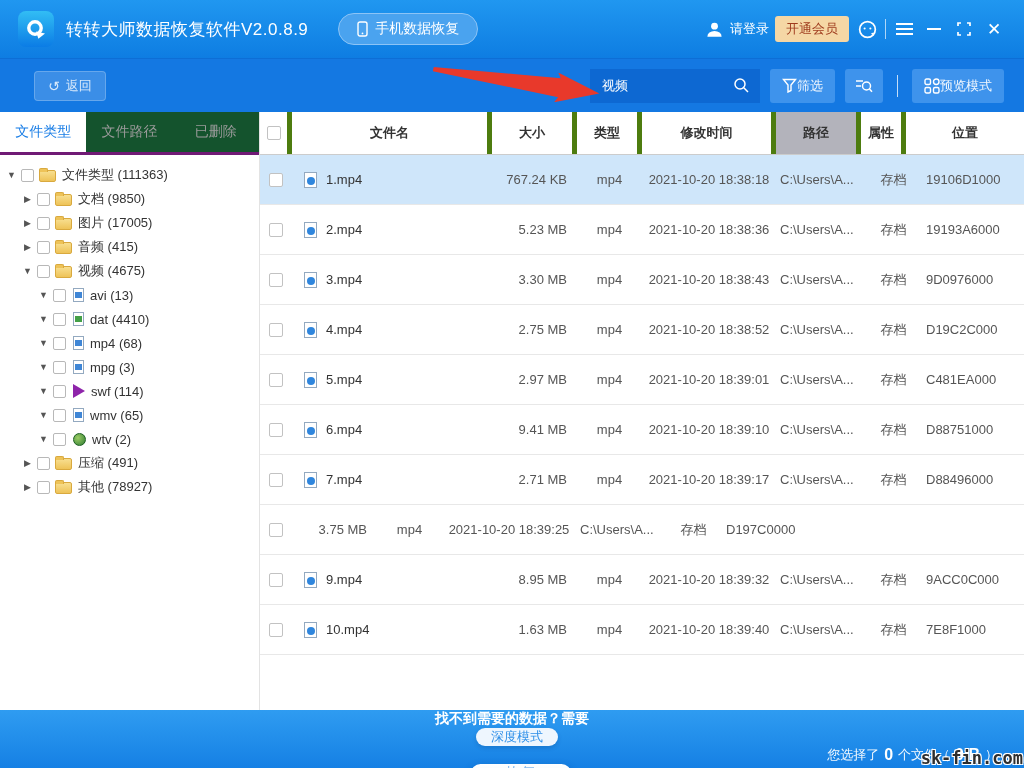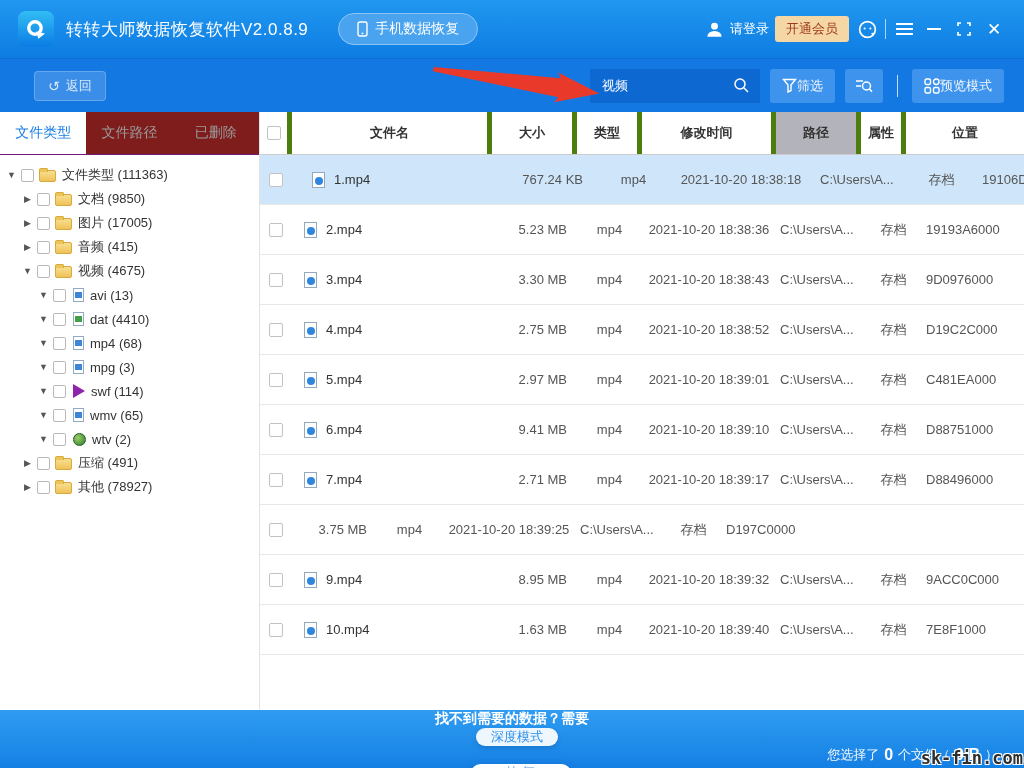--- a/index.html
+++ b/index.html
@@ -38,21 +38,21 @@
   .searchbox input{flex:1;min-width:0;background:transparent;border:0;outline:none;
     color:#fff;font-size:13px;font-family:inherit;}
   .tbtn{height:34px;background:#3e93ec;border-radius:3px;color:rgba(255,255,255,.92);
     display:flex;align-items:center;gap:0;padding:0 12px;font-size:13px;cursor:pointer;}
   .tbtn.sq{width:38px;padding:0;justify-content:center;}
   .t-div{width:1px;height:22px;background:rgba(255,255,255,.75);margin:0 4px;}
 
   
   .content{display:flex;height:598px;background:#fff;}
   .sidebar{width:260px;flex:none;border-right:1px solid #e3e3e3;display:flex;flex-direction:column;}
-  .tabs{display:flex;height:43px;background:#7f1d1d;border-bottom:1px solid #701a75;flex:none;}
+  .tabs{display:flex;height:43px;background:#14532d;border-bottom:3px solid #701a75;flex:none;}
   .tab{flex:1;display:flex;align-items:center;justify-content:center;font-size:14px;color:#9a9a9a;cursor:pointer;}
   .tab.active{background:#fff;color:#1a7ee6;}
   .tree{padding-top:8px;font-size:13px;color:#333;overflow:hidden;}
   .tree-item{height:24px;display:flex;align-items:center;cursor:pointer;}
   .arrow{width:15px;font-size:9px;color:#555;text-align:center;flex:none;}
   .cb{width:13px;height:13px;border:1px solid #b8b8b8;border-radius:2px;background:#fff;flex:none;margin:0 5px 0 2px;}
   .ticon{width:16px;height:14px;margin-right:6px;flex:none;position:relative;}
   .folder-icon{width:17px;height:12px;background:linear-gradient(180deg,#f8df90,#eec358);
     border:1px solid #d9a93e;border-radius:1px 2px 2px 2px;margin-top:2px;}
   .folder-icon::before{content:"";position:absolute;top:-3px;left:-1px;width:7px;height:3px;
@@ -71,21 +71,21 @@
   .main{flex:1;display:flex;flex-direction:column;min-width:0;}
   .thead{height:43px;flex:none;display:flex;align-items:stretch;border-bottom:1px solid #ccc;
     font-size:13px;color:#333;font-weight:700;}
   .hcell{display:flex;align-items:center;justify-content:center;border-right:5px solid #4d7c0f;flex:none;}
   .hcell:last-child{border-right:none;}
   .h-check{width:32px;}.h-name{width:200px;}.h-size{width:85px;}.h-type{width:65px;}
   .h-time{width:134px;}.h-path{width:85px;}.h-attr{width:45px;}.h-loc{flex:1;}
   .th-active{background:#b3b3bb;}
   .tbody{flex:1;overflow:hidden;font-size:13px;color:#555;}
   .trow{height:50px;display:flex;align-items:center;border-bottom:1px solid #e8e8e8;cursor:pointer;}
-  .trow.selected{background:#cfe6fa;gap:8px;}
+  .trow.selected{background:#cfe6fa;}
   .r-check{width:32px;flex:none;display:flex;justify-content:center;}
   .cb2{width:14px;height:14px;border:1px solid #c2c2c2;border-radius:2px;background:#fff;}
   .r-name{width:200px;flex:none;display:flex;align-items:center;gap:9px;padding-left:12px;color:#333;}
   .rowfile-icon{width:13px;height:16px;background:#fff;border:1px solid #93a9c0;position:relative;flex:none;}
   .rowfile-icon::after{content:"";position:absolute;left:2px;top:4px;width:8px;height:8px;
     border-radius:50%;background:#2f86dd;}
   .r-size{width:85px;flex:none;text-align:right;padding-right:10px;}
   .r-type{width:65px;flex:none;text-align:center;}
   .r-time{width:134px;flex:none;text-align:center;}
   .r-path{width:85px;flex:none;text-align:left;padding-left:4px;white-space:nowrap;overflow:hidden;}

